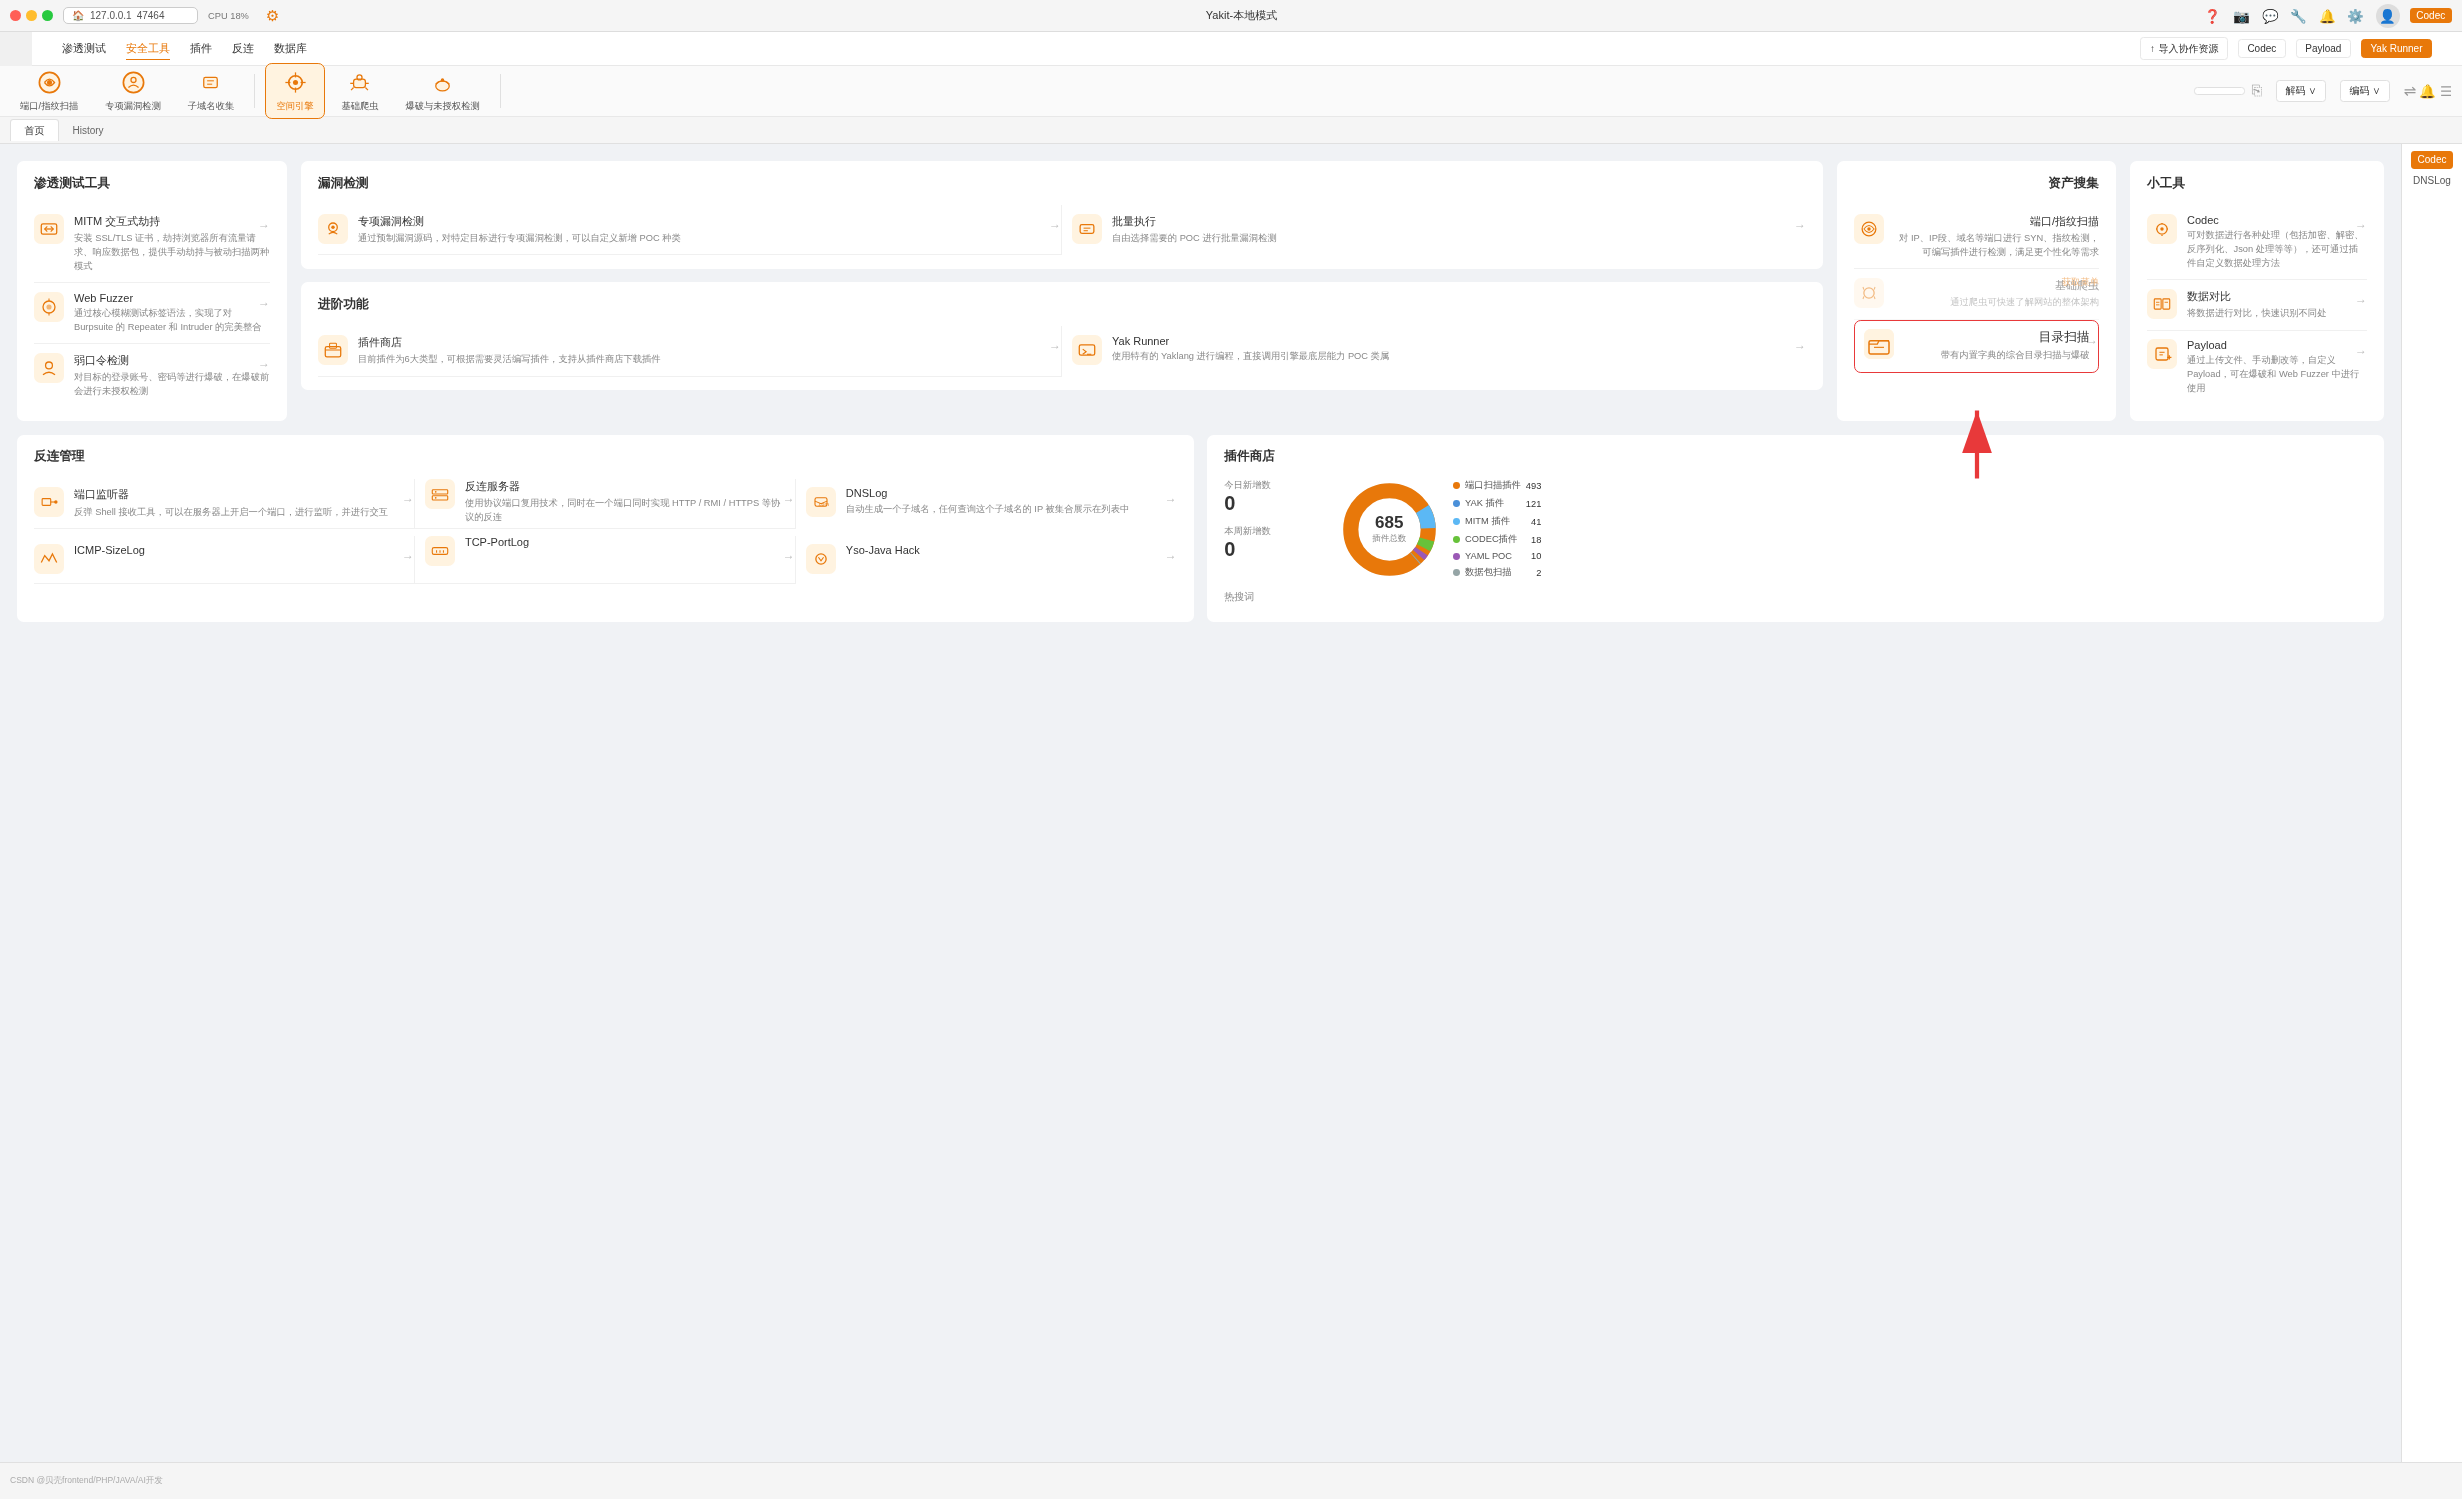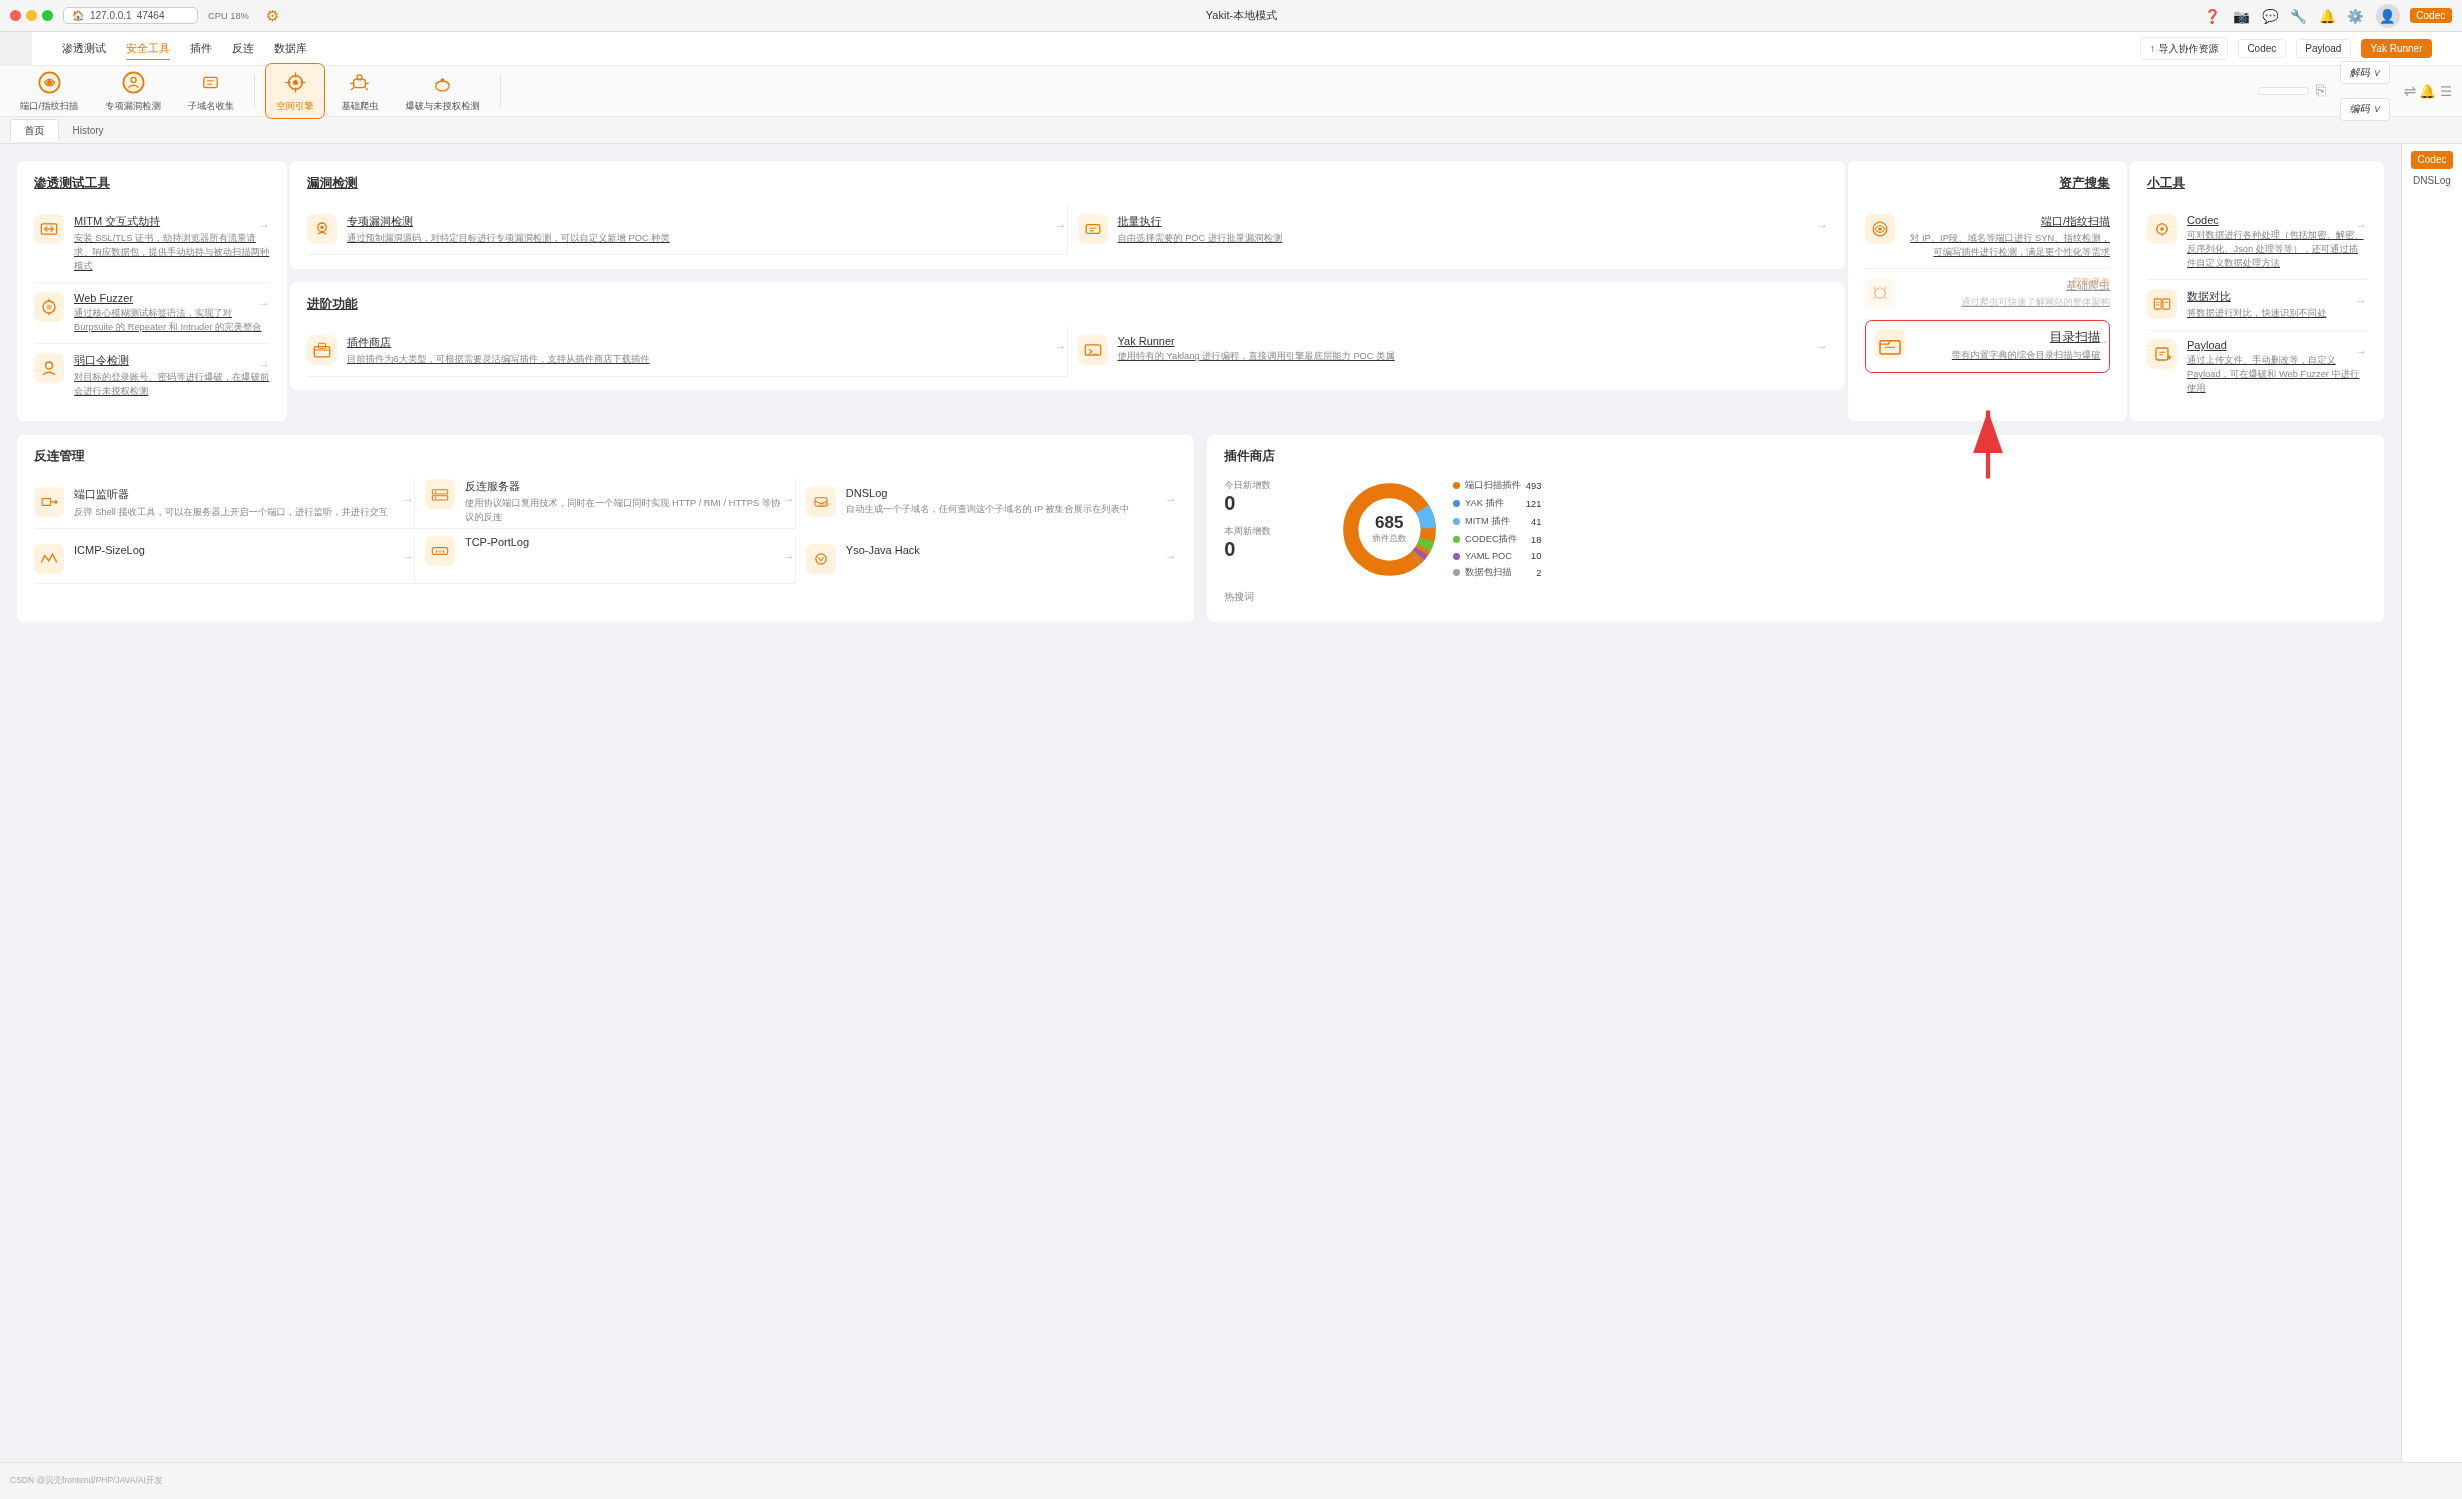--- a/index.html
+++ b/index.html
@@ -187,40 +187,40 @@
   </div>
   <div class="tool-separator"></div>
   <div style="margin-left:auto; display:flex; align-items:center; gap:6.8px;">
 
     <div style="display:flex;align-items:center;gap:3.4px;background:white;border:0.8px solid #e0e0e0;border-radius:3.4px;padding:3.4px 42px 3.4px 6.8px;color:#bbb;font-size:10px;">
     </div>
     <div style="display:flex;align-items:center;gap:3.4px;">
       <span style="color:#999;font-size:13.5px;cursor:pointer;">⎘</span>
     </div>
   </div>
-  <div style="display:flex;flex-direction:column;gap:14px;margin-left:6.8px;font-style:italic;">
+  <div style="display:flex;flex-direction:row;gap:14px;margin-left:6.8px;">
     <div class="decode-btn">解码 ∨</div>
     <div class="decode-btn">编码 ∨</div>
   </div>
   <div style="display:flex;align-items:center;margin-left:6.8px;gap:3.4px;">
     <span style="color:#999;font-size:15px;cursor:pointer;">⇌</span>
     <span style="color:#999;font-size:13.5px;cursor:pointer;">🔔</span>
     <span style="color:#999;font-size:13.5px;cursor:pointer;">☰</span>
   </div>
 </div>
 
 <div class="page-tabs">
   <div class="page-tab active">首页</div>
   <div class="page-tab">History</div>
 </div>
 
 <div class="main-content">
   <div class="content-area">
 
-    <div style="display:grid;grid-template-columns:270px 1fr 279px 254px;gap:3px;margin-bottom:13.5px;text-decoration:underline;">
+    <div style="display:grid;grid-template-columns:270px 1fr 279px 254px;gap:14px;margin-bottom:13.5px;">
 
       <div class="section-panel-inner">
         <div class="section-title">渗透测试工具</div>
         <div class="tool-card">
           <div class="tool-card-icon">
             <svg width="24" height="24" viewBox="0 0 28 28" fill="none">
               <rect width="28" height="28" rx="6" fill="#fff3e0"></rect>
               <rect x="5" y="8" width="18" height="12" rx="2" stroke="#e8780a" stroke-width="1.5" fill="none"></rect>
               <line x1="9" y1="14" x2="19" y2="14" stroke="#e8780a" stroke-width="1.5"></line>
               <path d="M12 11 L9 14 L12 17" stroke="#e8780a" stroke-width="1.3" fill="none"></path>

